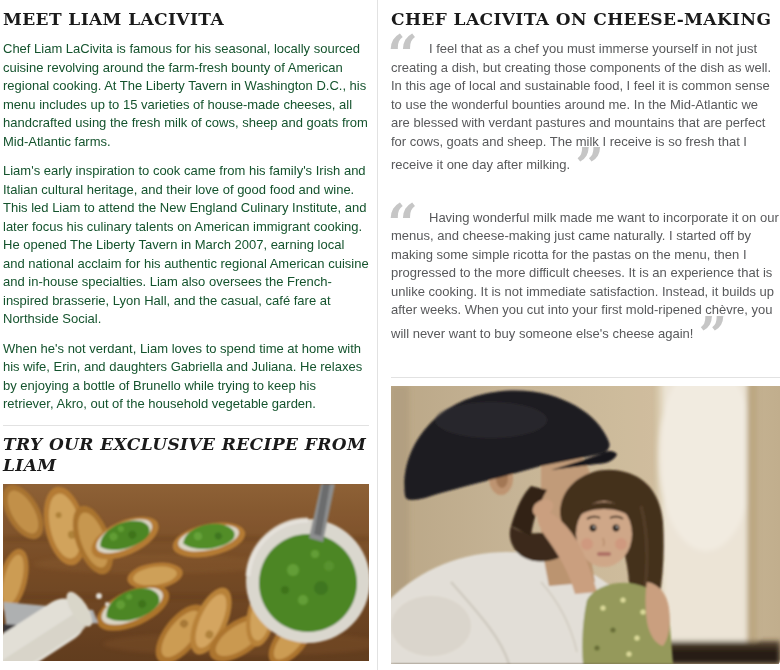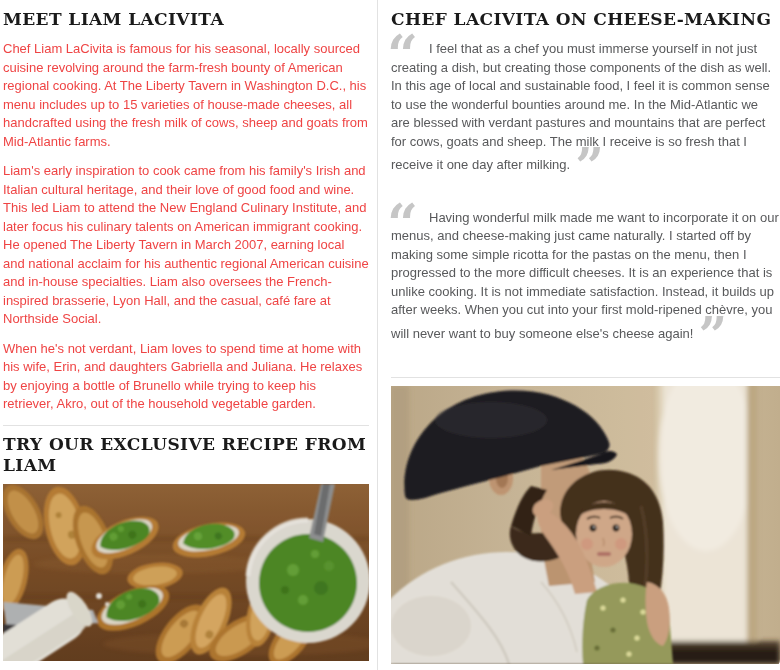--- a/index.html
+++ b/index.html
@@ -14,21 +14,21 @@
   }
   .col-left  { position:absolute; left:3px;   top:0; width:366px; }
   .col-right { position:absolute; left:391px; top:0; width:389px; }
 
   h2.section-heading {
     font-family:"DejaVu Serif", serif; font-weight:bold;
     font-size:17px; line-height:21px; letter-spacing:0.4px;
     color:#1a1a1a; margin:9px 0 10px 0;
   }
   p.body-text {
-    font-size:13px; line-height:18.5px; color:#ef4444;
+    font-size:13px; line-height:18.5px; color:#14532d;
     margin:0 0 11px 0;
   }
   .hdiv { border:0; border-top:1px solid #e2e2e2; height:0; margin:6px 0 0 0; }
 
   
   blockquote.quote {
     position:relative; margin:0 0 34px 0; text-indent:30px;
     font-size:13px; line-height:18.5px; color:#58595b;
   }
   blockquote.quote:first-of-type { margin-top:0; }
@@ -40,21 +40,21 @@
   }
   .q-text { text-indent:30px;margin-left:8px; }
   .q-close {
     display:inline-block; width:46px; height:4px; overflow:visible;
     position:relative; top:15px; margin-left:5px; text-indent:0;
     font-family:"DejaVu Serif", serif; font-weight:bold;
     font-size:50px; line-height:2px; color:#c6c6c6; vertical-align:baseline;
   }
 
   
-  h2.recipe-heading { margin:8px 0 8px 0; }
+  h2.recipe-heading { margin:8px 0 8px 0;font-style:italic; }
   .photo-frame { overflow:hidden; line-height:0; }
   .recipe-photo-frame { width:366px; height:177px; margin:0; }
   .chef-photo-frame   { width:389px; height:278px; margin:8px 0 0 0; }
 
   .quote-divider { margin-top:12px; }
 </style>
 </head>
 <body>
 
 <div class="page">

